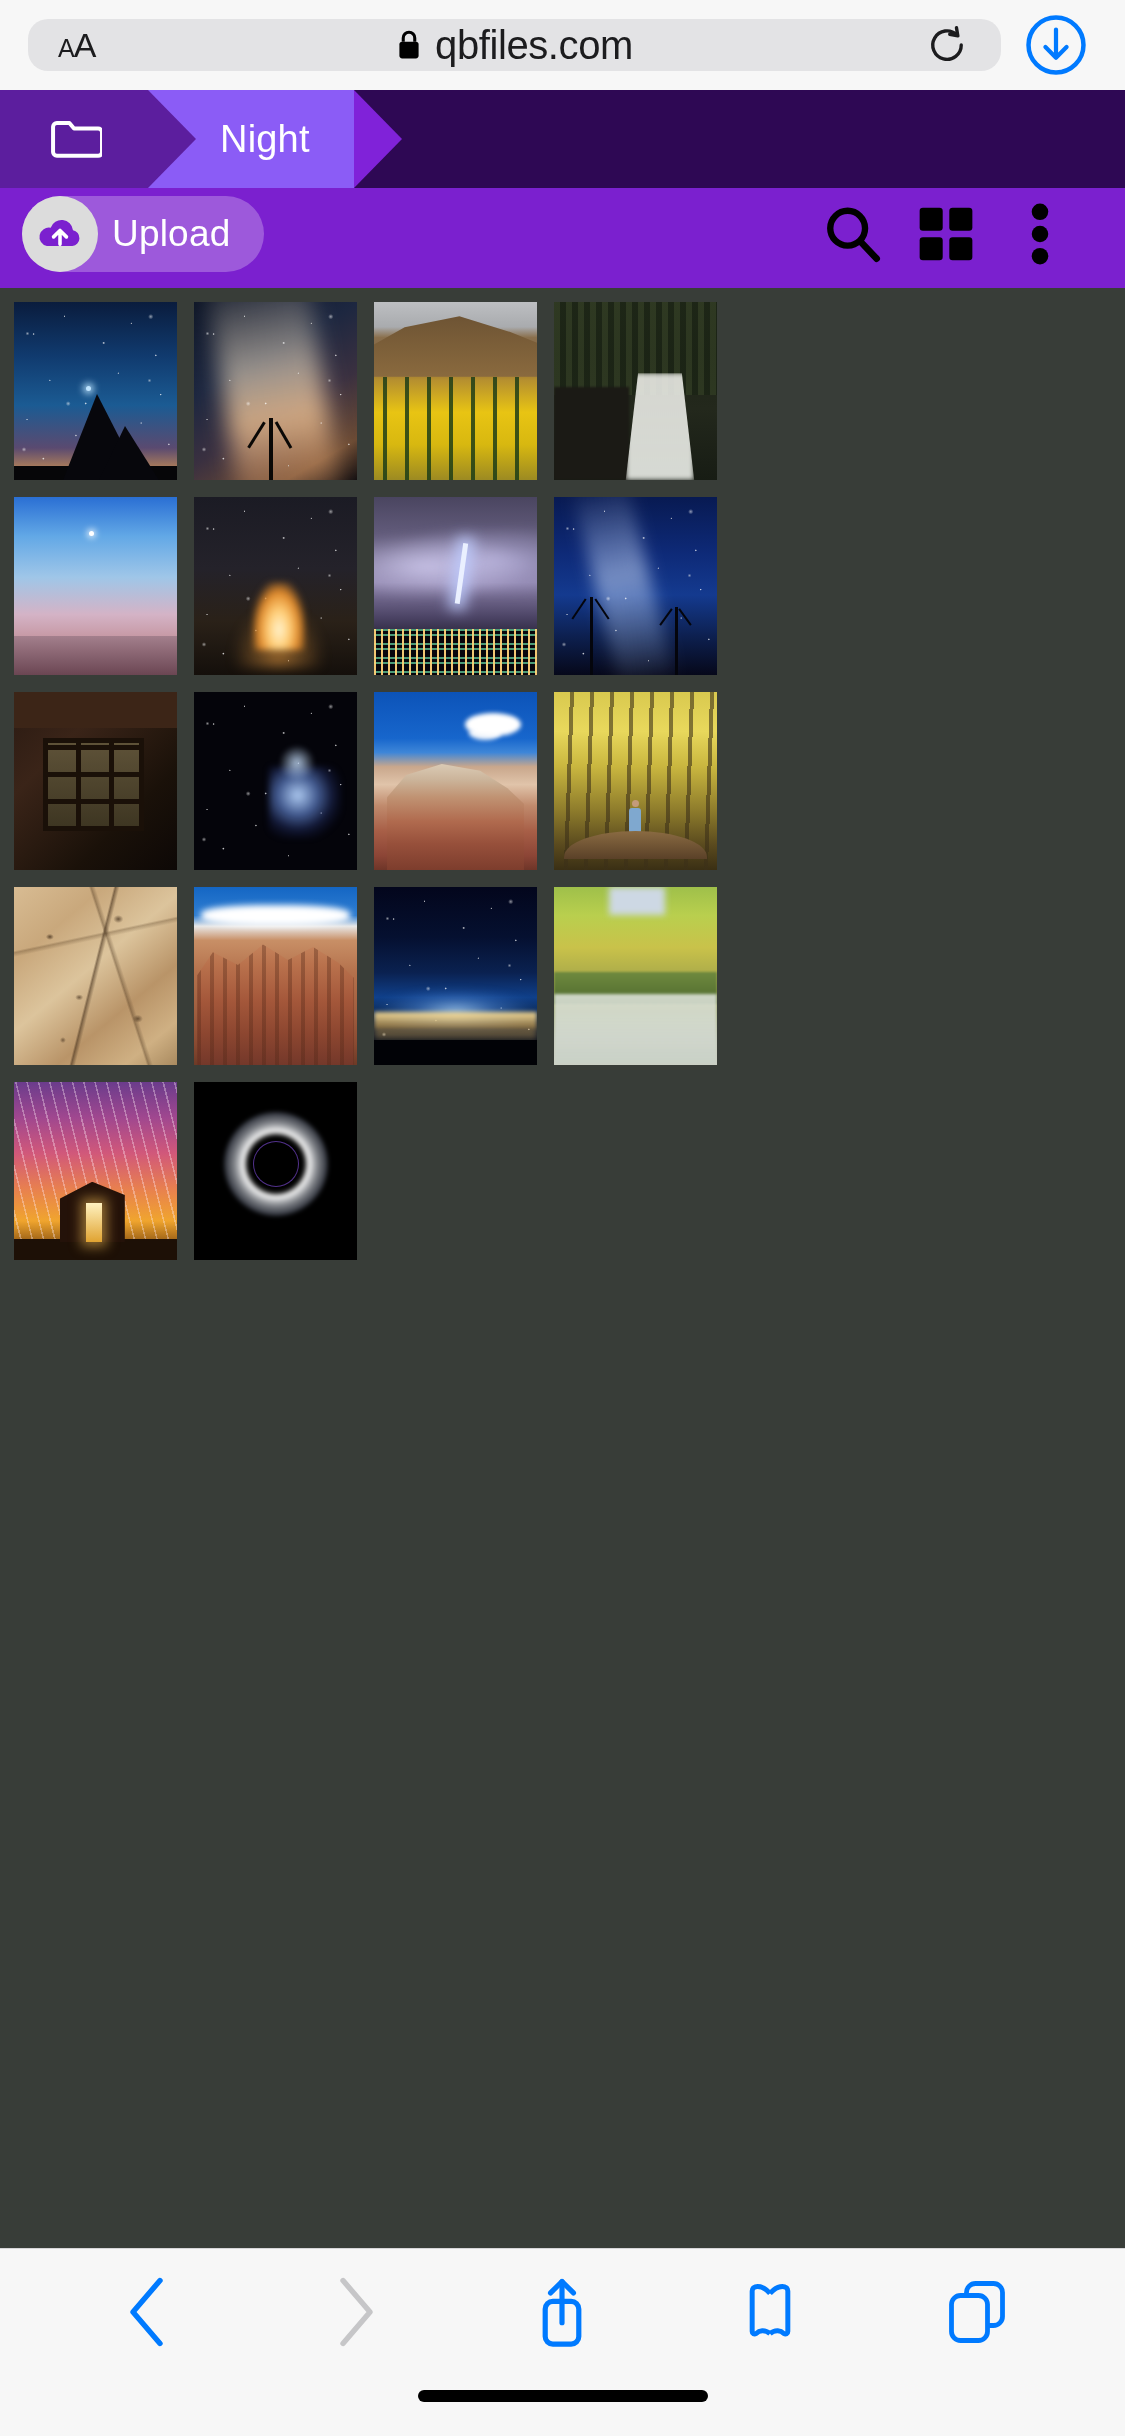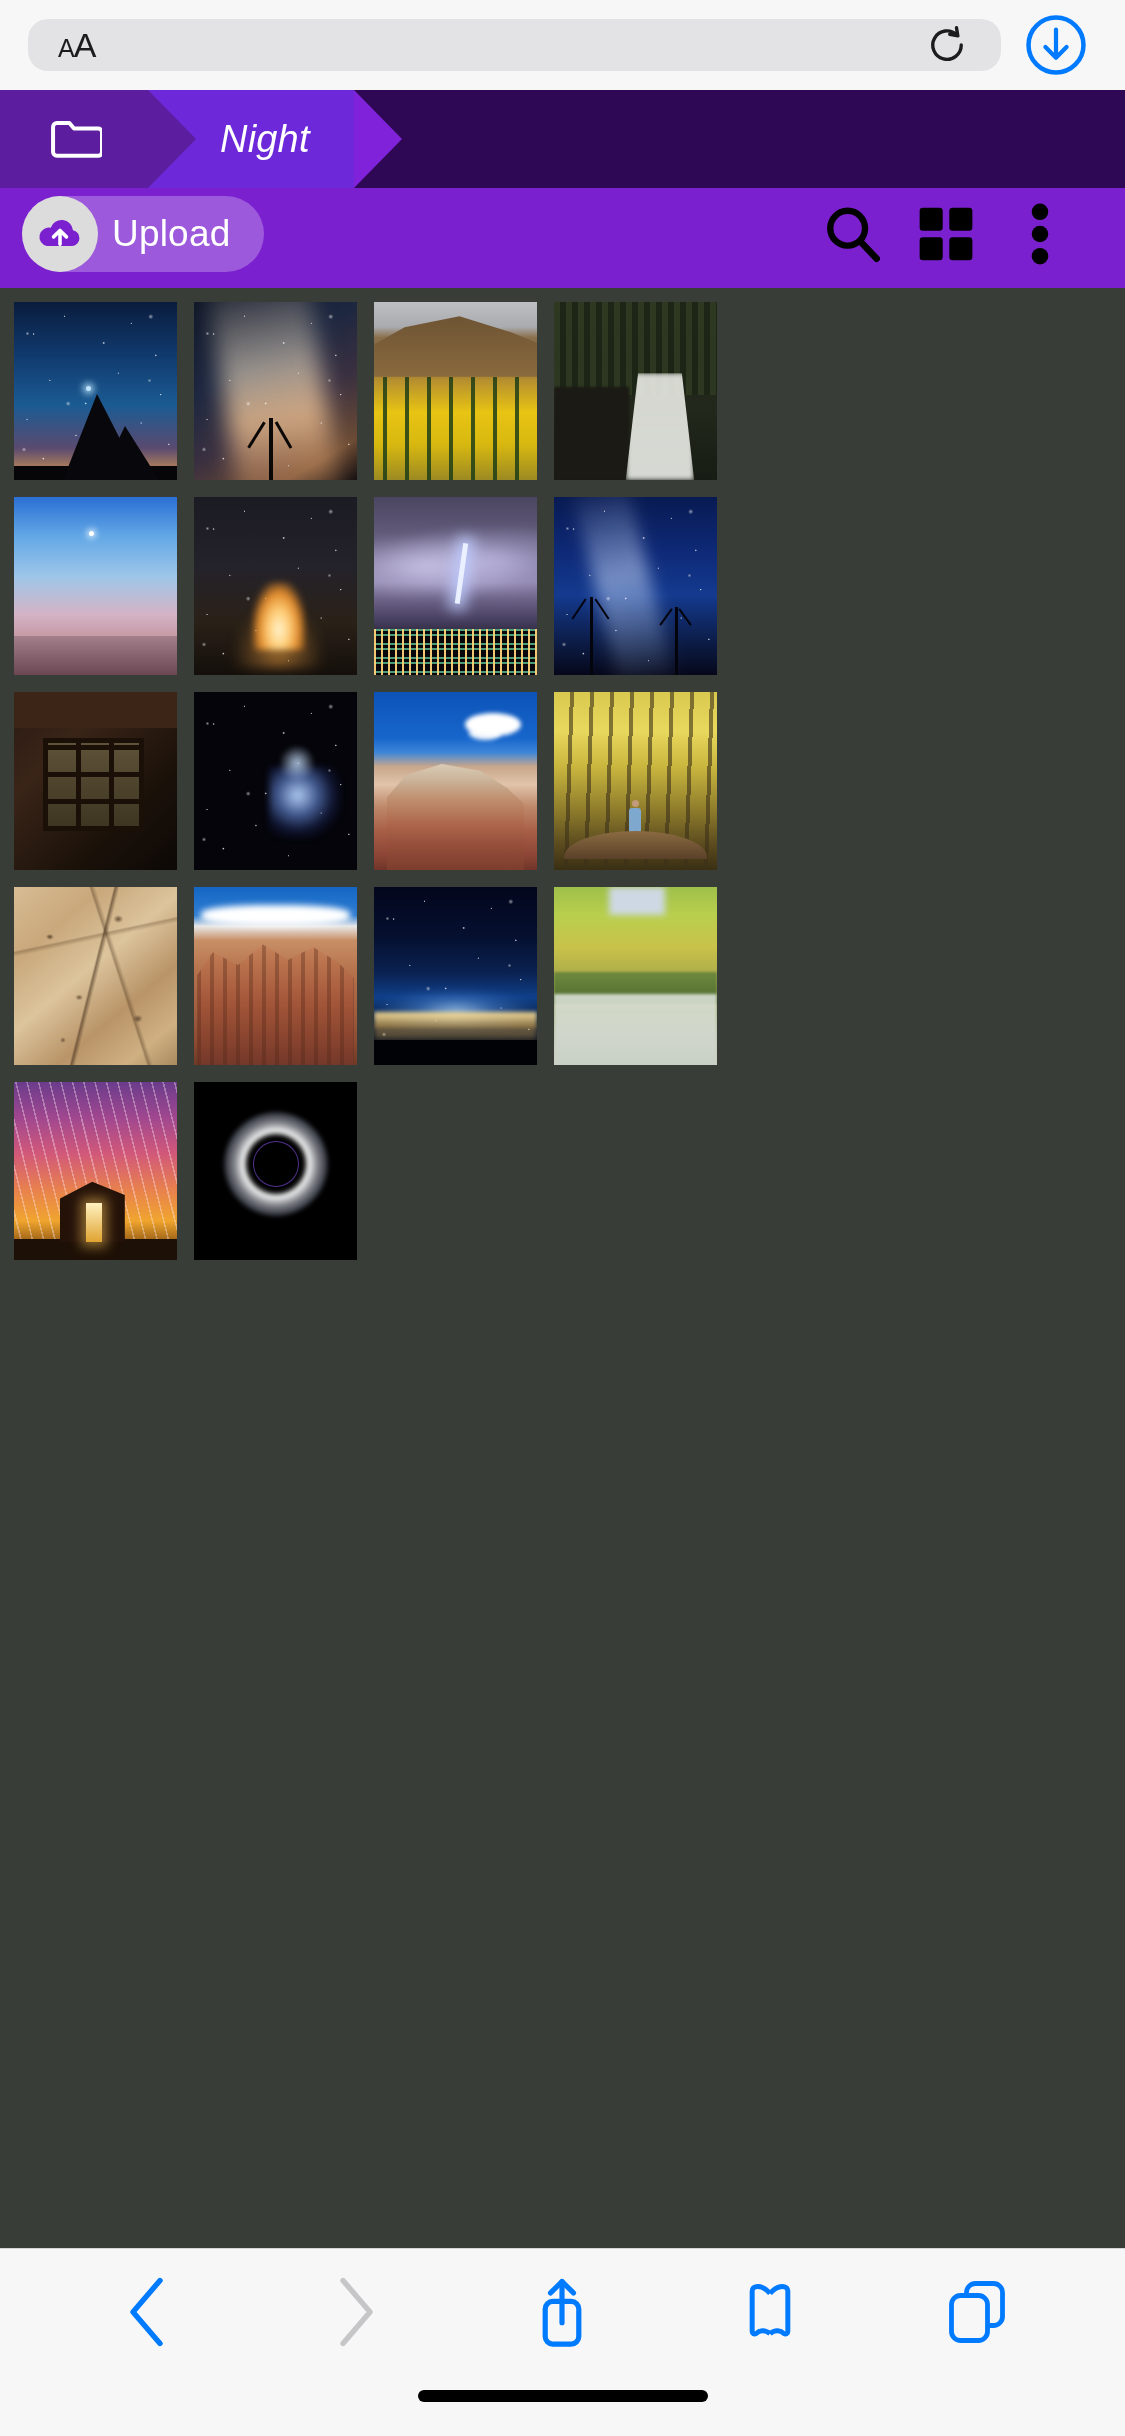--- a/index.html
+++ b/index.html
@@ -167,26 +167,25 @@
   }
   .crumb-root::after {
     content: "";
     position: absolute;
     right: -48px; top: 0;
     border-top: 49px solid transparent;
     border-bottom: 49px solid transparent;
     border-left: 48px solid #5c1e9e;
   }
   .crumb-night {
-    background: #6d28d9;
+    background: #8b5cf6;
     z-index: 2;
     margin-left: -2px;
     padding-left: 74px;
     padding-right: 44px;
-    font-style: italic;
   }
   .crumb-night::after {
     content: "";
     position: absolute;
     right: -48px; top: 0;
     border-top: 49px solid transparent;
     border-bottom: 49px solid transparent;
     border-left: 48px solid #8022d9;
   }
   .folder-ico { width: 52px; height: 42px; display:block; }
@@ -627,20 +626,29 @@
 </style>
 </head>
 <body>
 
 <div id="phone">
 
 
   <div class="url-row">
     <div class="url-field">
       <span class="aa-btn"><span class="small">A</span>A</span>
+      <span class="url-center">
+        <span>
+          <svg class="lock-ico" viewBox="0 0 20 25">
+            <path d="M5.5 10V7a4.5 4.5 0 1 1 9 0v3" fill="none" stroke="#000" stroke-width="2.4"></path>
+            <rect x="2.5" y="10" width="15" height="13" rx="2.2" fill="#000"></rect>
+          </svg>
+        </span>
+        <span class="url-text">qbfiles.com</span>
+      </span>
       <span class="reload-btn">
         <svg class="reload-ico" viewBox="0 0 34 34">
           <path d="M28 17a11 11 0 1 1-3.3-7.8" fill="none" stroke="#1c1c1e" stroke-width="2.6" stroke-linecap="round"></path>
           <path d="M24.3 3.6l1.1 6.4-6.3-1.3" fill="none" stroke="#1c1c1e" stroke-width="2.6" stroke-linecap="round" stroke-linejoin="round"></path>
         </svg>
       </span>
     </div>
     <div class="dl-btn">
       <svg class="dl-ico" viewBox="0 0 44 44">
         <circle cx="22" cy="22" r="19.5" fill="none" stroke="#007aff" stroke-width="3.2"></circle>

